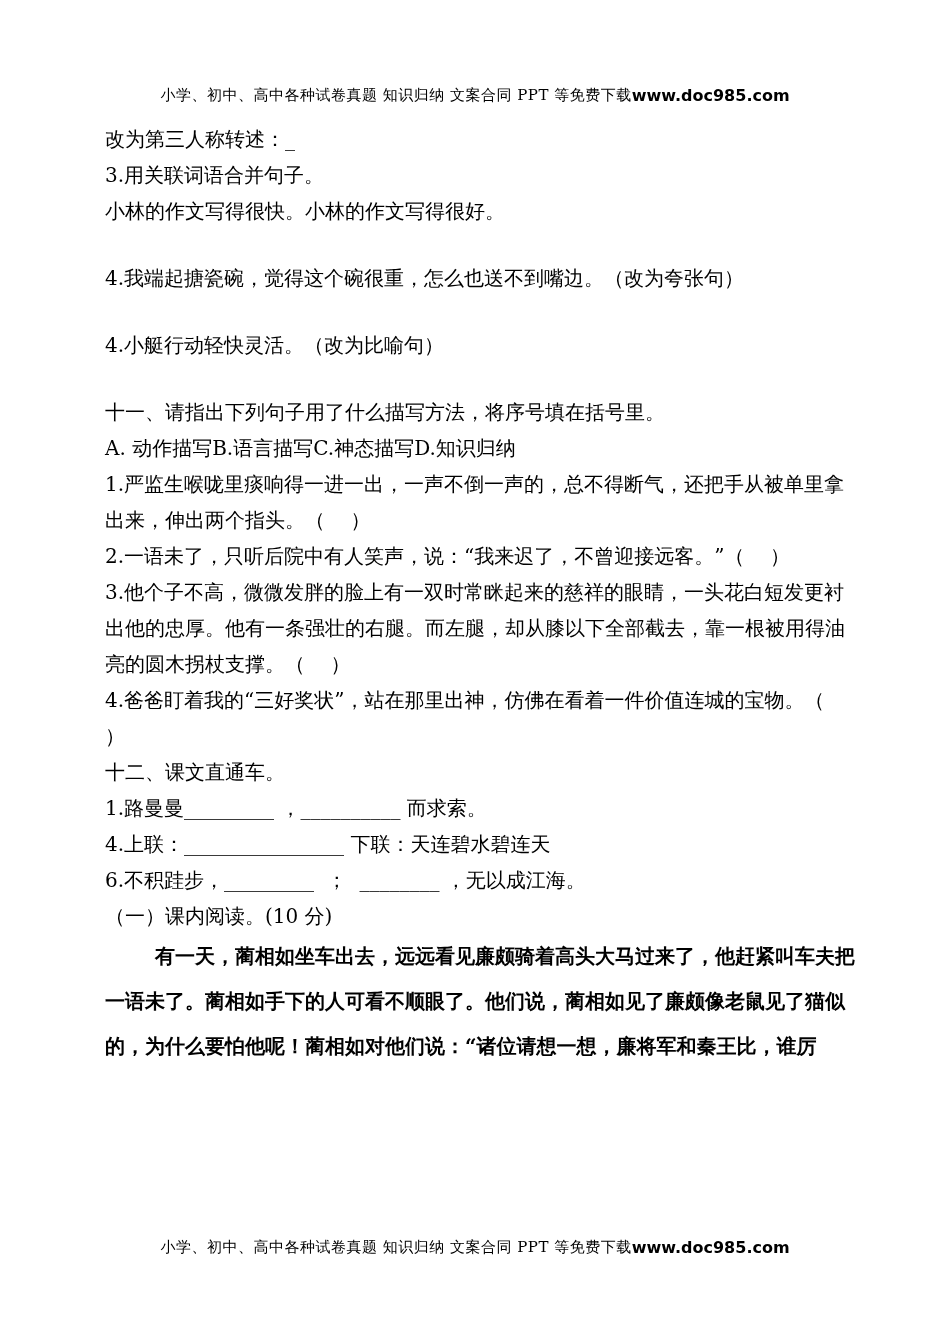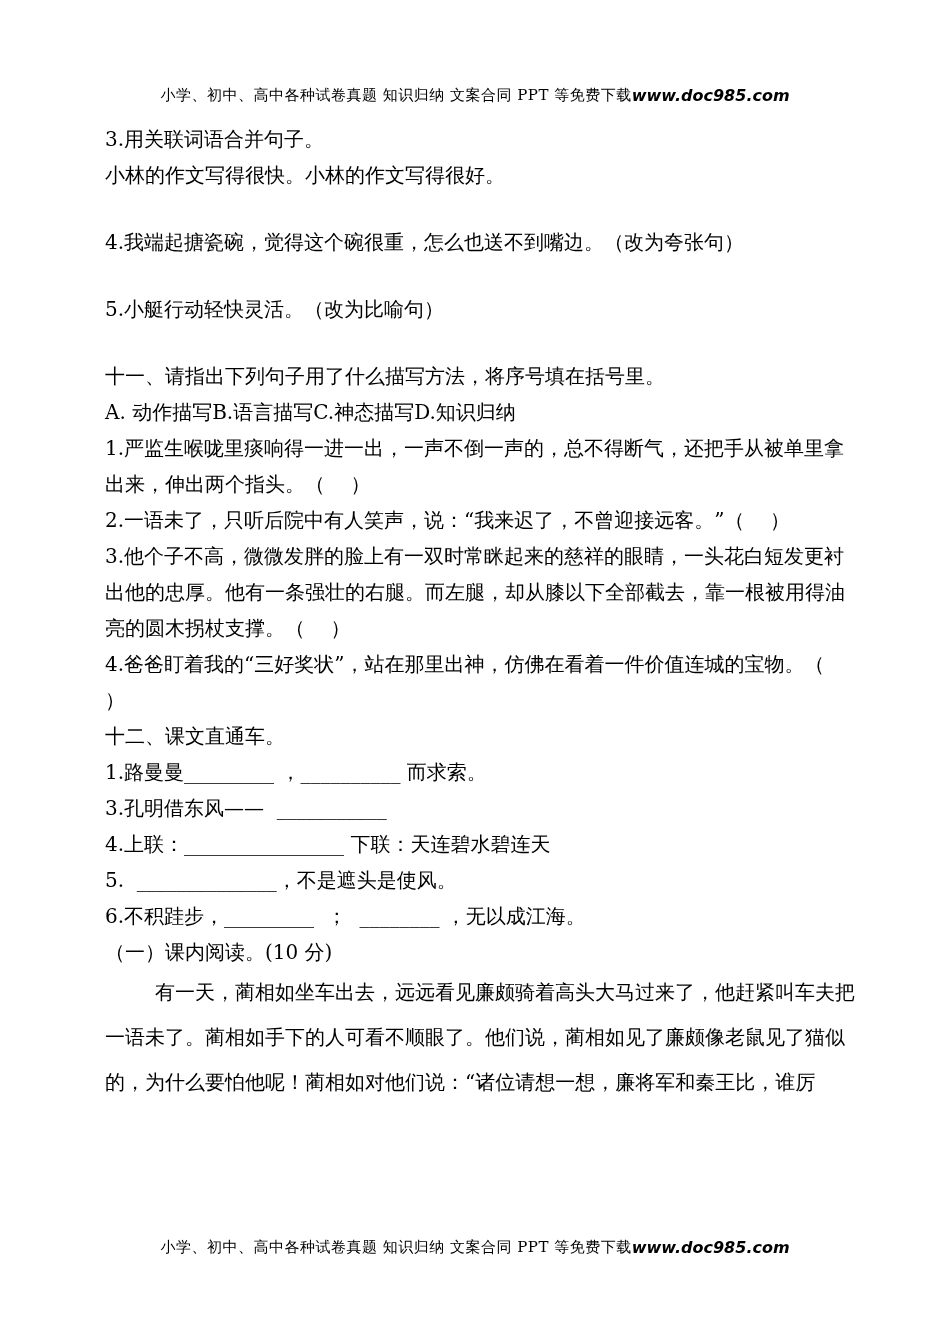--- a/index.html
+++ b/index.html
@@ -24,82 +24,81 @@
   .pg-header { top: 86px; }
   .pg-footer { top: 1238px; }
   .promo {
     font-size: 15px;
     letter-spacing: 0.5px;
   }
   .site {
     font-family: "DejaVu Sans", "Liberation Sans", sans-serif;
     font-weight: 600;
     font-size: 16px;
-    font-style: italic;
   }
   .content {
     position: absolute;
     left: 105px;
     top: 121px;
     width: 748px;
   }
   .ln {
     font-size: 20px;
     line-height: 36px;
     height: 36px;
     white-space: pre;
   }
   .sp { height: 31px; }
   .options {
     display: flex;
   }
   .passage {
     line-height: 45px;
     height: 45px;
+    font-weight: bold;
   }
   .p-first { text-indent: 50px; }
 </style>
 </head>
 <body>
 
 <div class="pg-header">
   <span class="promo">小学、初中、高中各种试卷真题 知识归纳 文案合同 PPT 等免费下载</span>
   <span class="site">www.doc985.com</span>
 </div>
 
 <div class="content">
+  <div class="ln">改为第三人称转述：_</div>
   <div class="ln">3.用关联词语合并句子。</div>
   <div class="ln">小林的作文写得很快。小林的作文写得很好。</div>
   <div class="sp"></div>
   <div class="ln">4.我端起搪瓷碗，觉得这个碗很重，怎么也送不到嘴边。（改为夸张句）</div>
   <div class="sp"></div>
-  <div class="ln">5.小艇行动轻快灵活。（改为比喻句）</div>
+  <div class="ln">4.小艇行动轻快灵活。（改为比喻句）</div>
   <div class="sp"></div>
 
   <div class="ln">十一、请指出下列句子用了什么描写方法，将序号填在括号里。</div>
   <div class="ln options">
     <span>A. 动作描写</span>
     <span>B.语言描写</span>
     <span>C.神态描写</span>
     <span>D.知识归纳</span>
   </div>
   <div class="ln">1.严监生喉咙里痰响得一进一出，一声不倒一声的，总不得断气，还把手从被单里拿</div>
   <div class="ln">出来，伸出两个指头。（    ）</div>
   <div class="ln">2.一语未了，只听后院中有人笑声，说：“我来迟了，不曾迎接远客。”（    ）</div>
   <div class="ln">3.他个子不高，微微发胖的脸上有一双时常眯起来的慈祥的眼睛，一头花白短发更衬</div>
   <div class="ln">出他的忠厚。他有一条强壮的右腿。而左腿，却从膝以下全部截去，靠一根被用得油</div>
   <div class="ln">亮的圆木拐杖支撑。（    ）</div>
   <div class="ln">4.爸爸盯着我的“三好奖状”，站在那里出神，仿佛在看着一件价值连城的宝物。（</div>
   <div class="ln">）</div>
 
   <div class="ln">十二、课文直通车。</div>
   <div class="ln">1.路曼曼_________ ，__________ 而求索。</div>
-  <div class="ln">3.孔明借东风——  ___________</div>
   <div class="ln">4.上联：________________ 下联：天连碧水碧连天</div>
-  <div class="ln">5.  ______________，不是遮头是使风。</div>
   <div class="ln">6.不积跬步，_________  ；  ________ ，无以成江海。</div>
 
   <div class="ln">（一）课内阅读。(10 分)</div>
   <div class="ln passage p-first">有一天，蔺相如坐车出去，远远看见廉颇骑着高头大马过来了，他赶紧叫车夫把</div>
   <div class="ln passage">一语未了。蔺相如手下的人可看不顺眼了。他们说，蔺相如见了廉颇像老鼠见了猫似</div>
   <div class="ln passage">的，为什么要怕他呢！蔺相如对他们说：“诸位请想一想，廉将军和秦王比，谁厉</div>
 </div>
 
 <div class="pg-footer">
   <span class="promo">小学、初中、高中各种试卷真题 知识归纳 文案合同 PPT 等免费下载</span>

